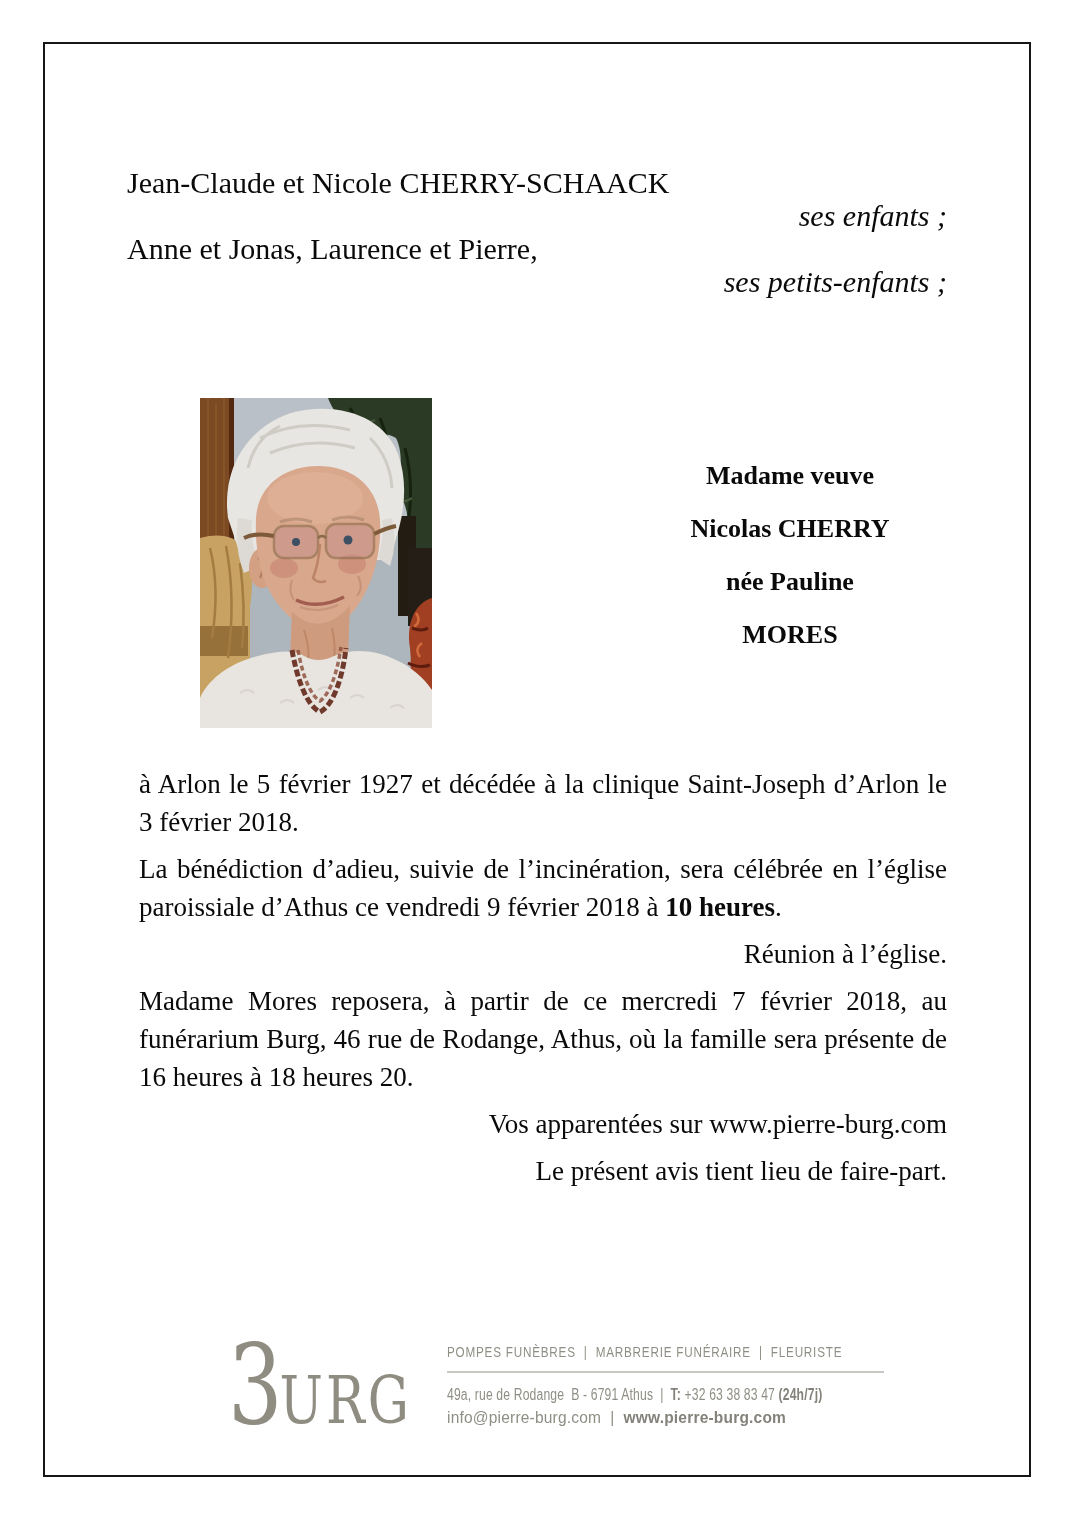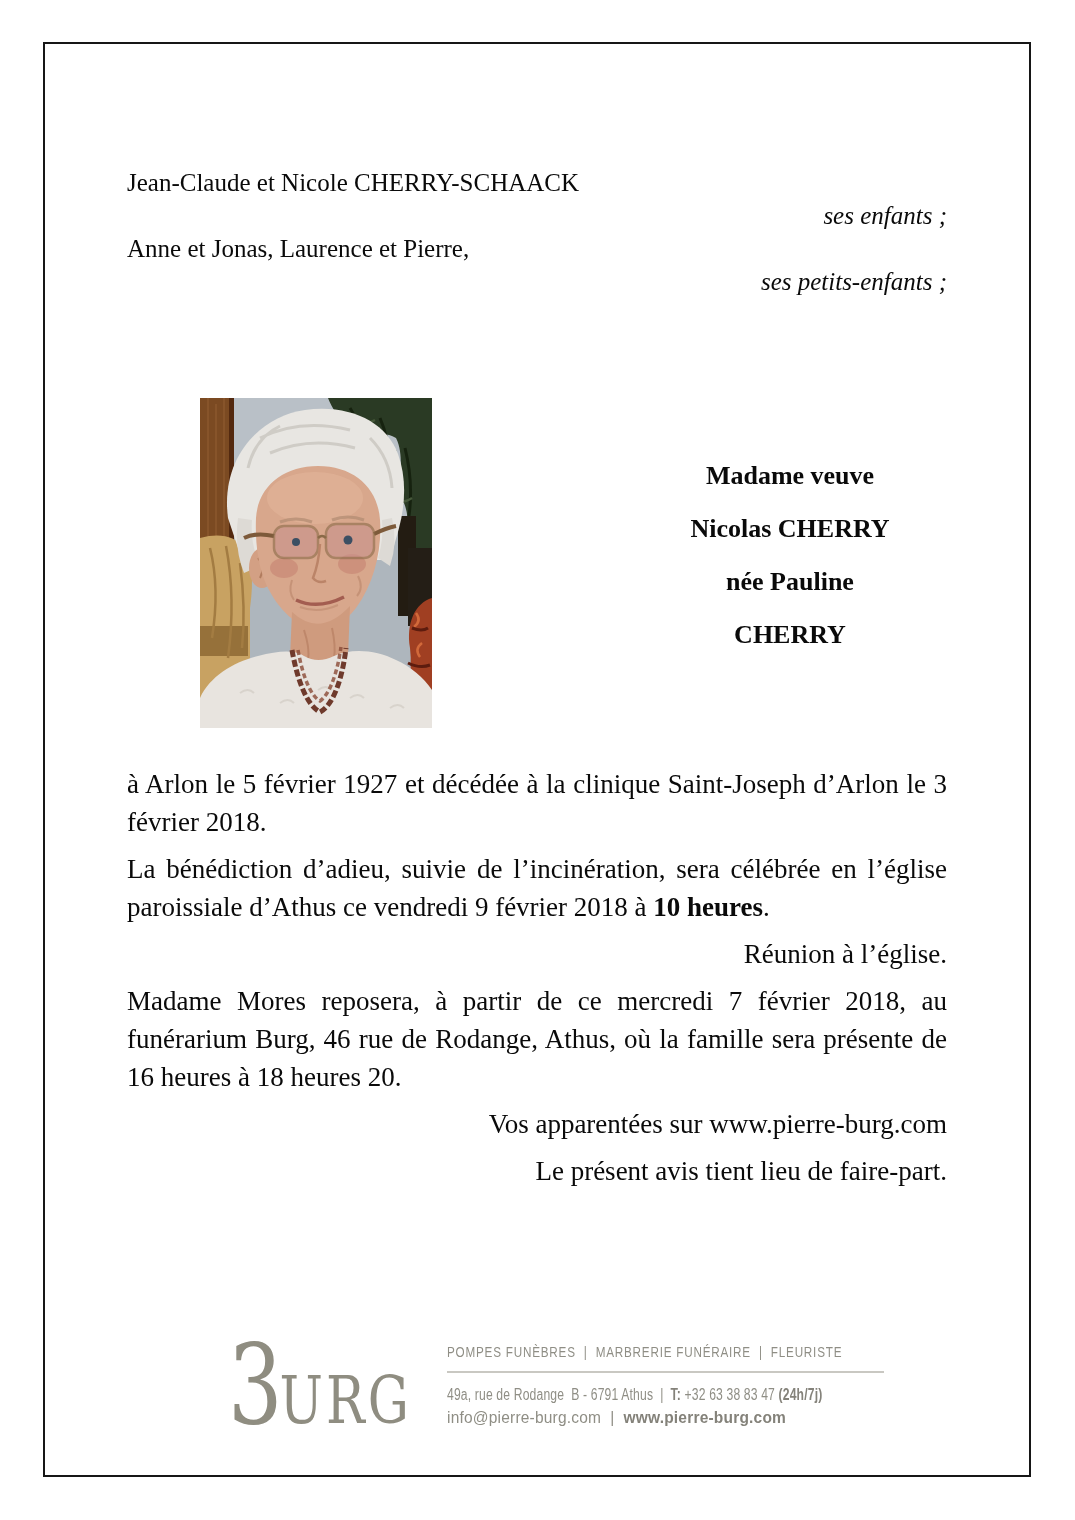--- a/index.html
+++ b/index.html
@@ -1,36 +1,36 @@
 <!DOCTYPE html>
 <html><head>
 <meta charset="utf-8">
 <style>
   html,body{margin:0;padding:0;background:#fff;}
   .page{position:relative;width:1075px;height:1520px;background:#ffffff;overflow:hidden;
         font-family:"Liberation Serif",serif;color:#0a0a0a;}
   .frame{position:absolute;left:43px;top:42px;width:984px;height:1431px;border:2px solid #161616;}
 
   
-  .intro{position:absolute;left:127px;top:166px;width:820px;font-size:25px;line-height:33px;}
+  .intro{position:absolute;left:127px;top:166px;width:820px;font-size:30px;line-height:33px;}
   .intro .l{text-align:left;}
   .intro .r{text-align:right;font-style:italic;}
   .intro .closing{margin:0;text-align:justify;}
 
   
   .photo{position:absolute;left:200px;top:398px;width:232px;height:330px;}
   .photo svg{display:block;}
 
   
   .title-block{position:absolute;left:560px;top:449px;width:460px;text-align:center;
                font-weight:bold;font-size:26px;line-height:53px;}
 
   
   .body-block{position:absolute;left:127px;top:765px;width:820px;font-size:27px;line-height:38px;}
-  .body-block p{margin:0 0 9px 0;text-align:justify;}
+  .body-block p{margin:0 0 9px 12px;text-align:justify;}
   .body-block p.single{text-align:right;}
   .body-block .b{font-weight:bold;}
 
   
   .logo{position:absolute;left:228px;top:1335px;color:#8f8d81;font-family:"DejaVu Serif",serif;
         line-height:100px;white-space:nowrap;transform:scaleX(0.78);transform-origin:left bottom;}
   .logo-b{font-size:110px;margin-right:-4px;}
   .logo-rest{font-size:66px;letter-spacing:4px;}
 
   .footer-col{position:absolute;left:410px;top:1342px;width:437px;
@@ -115,21 +115,21 @@
 
       <path d="M92,252 C98,286 108,308 120,314 C132,308 142,284 146,250" stroke="#6f3a2c" stroke-width="5" fill="none" stroke-dasharray="7 3"></path>
       <path d="M98,252 C103,280 111,298 120,303 C129,297 137,277 141,249" stroke="#8a4a36" stroke-width="3.5" fill="none" stroke-dasharray="5 3" opacity="0.8"></path>
     </svg>
   </div>
 
   <div class="title-block">
     <div>Madame veuve</div>
     <div>Nicolas CHERRY</div>
     <div>née Pauline</div>
-    <div>CHERRY</div>
+    <div>MORES</div>
   </div>
 
   <div class="body-block">
     <p>à Arlon le 5 février 1927 et décédée à la clinique Saint-Joseph d’Arlon le 3 février 2018.</p>
     <p>
       <span>La bénédiction d’adieu, suivie de l’incinération, sera célébrée en l’église paroissiale d’Athus ce vendredi 9 février 2018 à </span><span class="b">10 heures</span><span>.</span>
     </p>
     <p class="single">Réunion à l’église.</p>
     <p>Madame Mores reposera, à partir de ce mercredi 7 février 2018, au funérarium Burg, 46 rue de Rodange, Athus, où la famille sera présente de 16 heures à 18 heures 20.</p>
     <p class="single">Vos apparentées sur www.pierre-burg.com</p>

